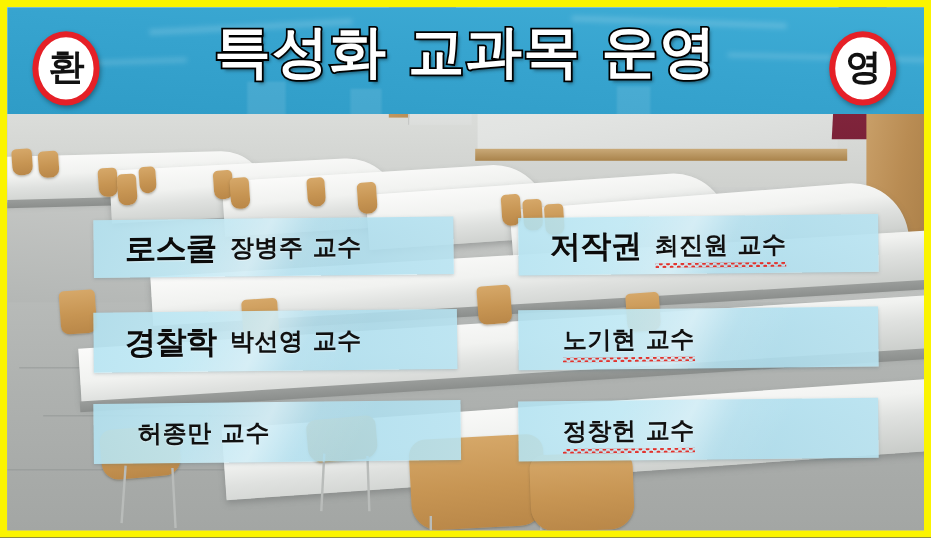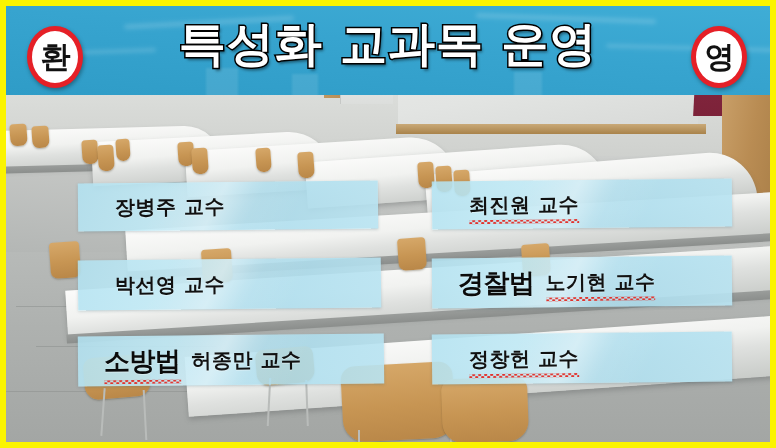--- a/index.html
+++ b/index.html
@@ -298,42 +298,43 @@
 
   <div class="badge" id="badge-left">
     <span>환</span>
   </div>
   <div class="badge" id="badge-right">
     <span>영</span>
   </div>
 
   <div class="course-box" style="left:72px;top:176px;width:300px;height:48px;transform:rotate(-0.6deg);">
     <span class="glare"></span>
+    <span class="subject">로스쿨</span>
     <span class="prof">장병주 교수</span>
   </div>
 
   <div class="course-box" style="left:72px;top:253px;width:303px;height:50px;transform:rotate(-0.6deg);">
     <span class="glare"></span>
+    <span class="subject">경찰학</span>
     <span class="prof">박선영 교수</span>
   </div>
 
   <div class="course-box" style="left:72px;top:329px;width:306px;height:50px;transform:rotate(-0.6deg);">
     <span class="glare"></span>
-    <span class="subject squiggle">소방법</span>
     <span class="prof">허종만 교수</span>
   </div>
 
   <div class="course-box" style="left:426px;top:174px;width:300px;height:48px;transform:rotate(-0.6deg);">
     <span class="glare"></span>
+    <span class="subject">저작권</span>
     <span class="prof squiggle">최진원 교수</span>
   </div>
 
   <div class="course-box" style="left:426px;top:251px;width:300px;height:50px;transform:rotate(-0.6deg);">
     <span class="glare"></span>
-    <span class="subject">경찰법</span>
     <span class="prof squiggle">노기현 교수</span>
   </div>
 
   <div class="course-box" style="left:426px;top:327px;width:300px;height:50px;transform:rotate(-0.6deg);">
     <span class="glare"></span>
     <span class="prof squiggle">정창헌 교수</span>
   </div>
 
 </div>
 

